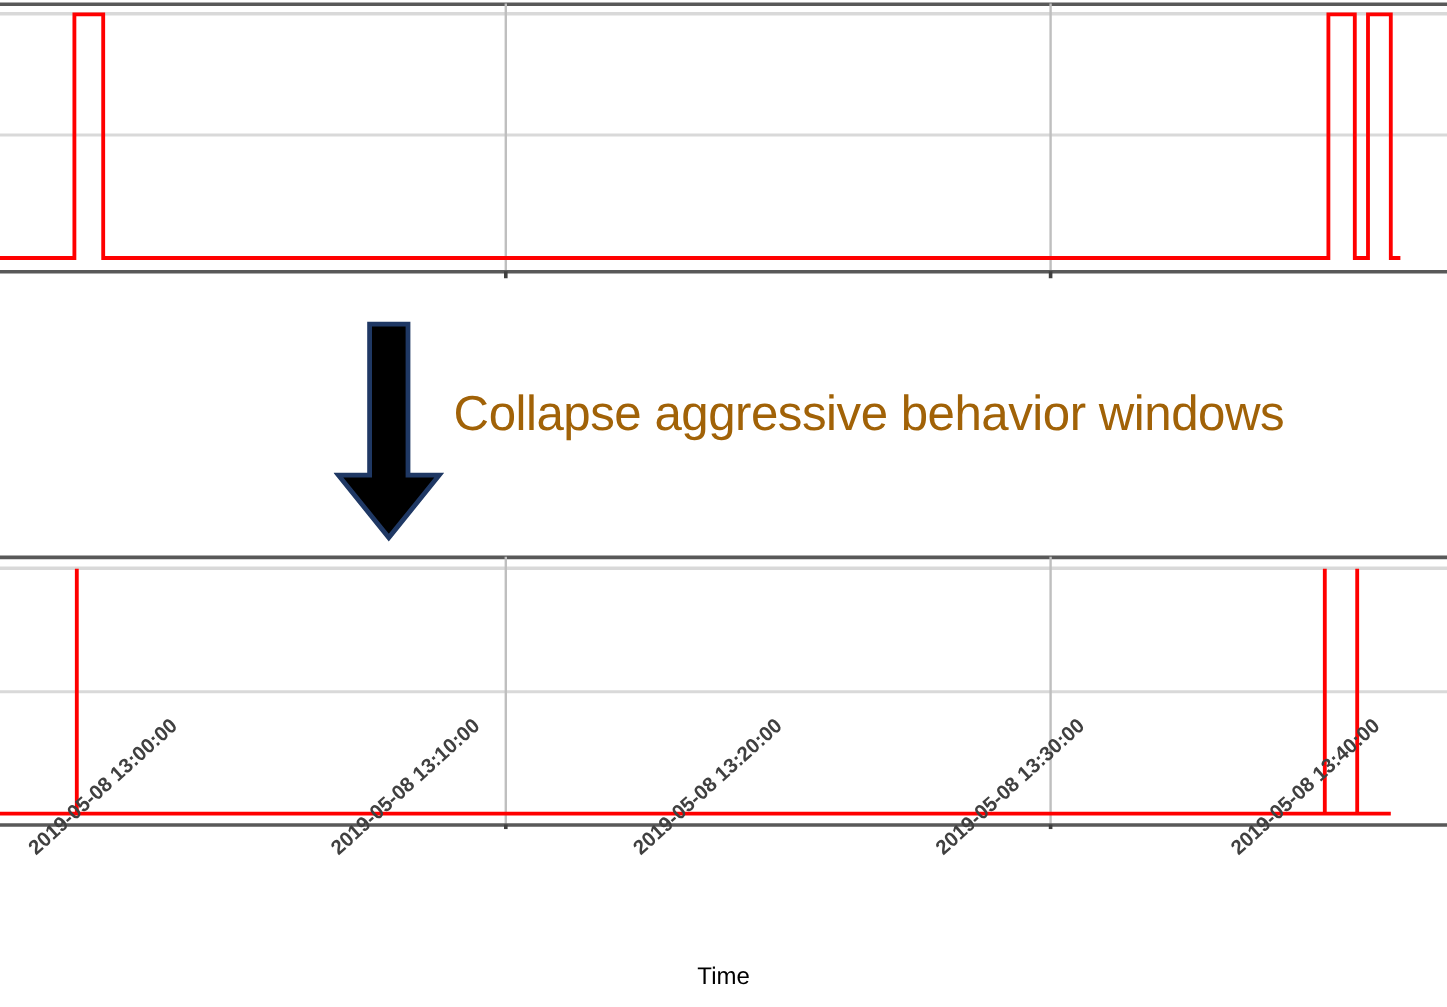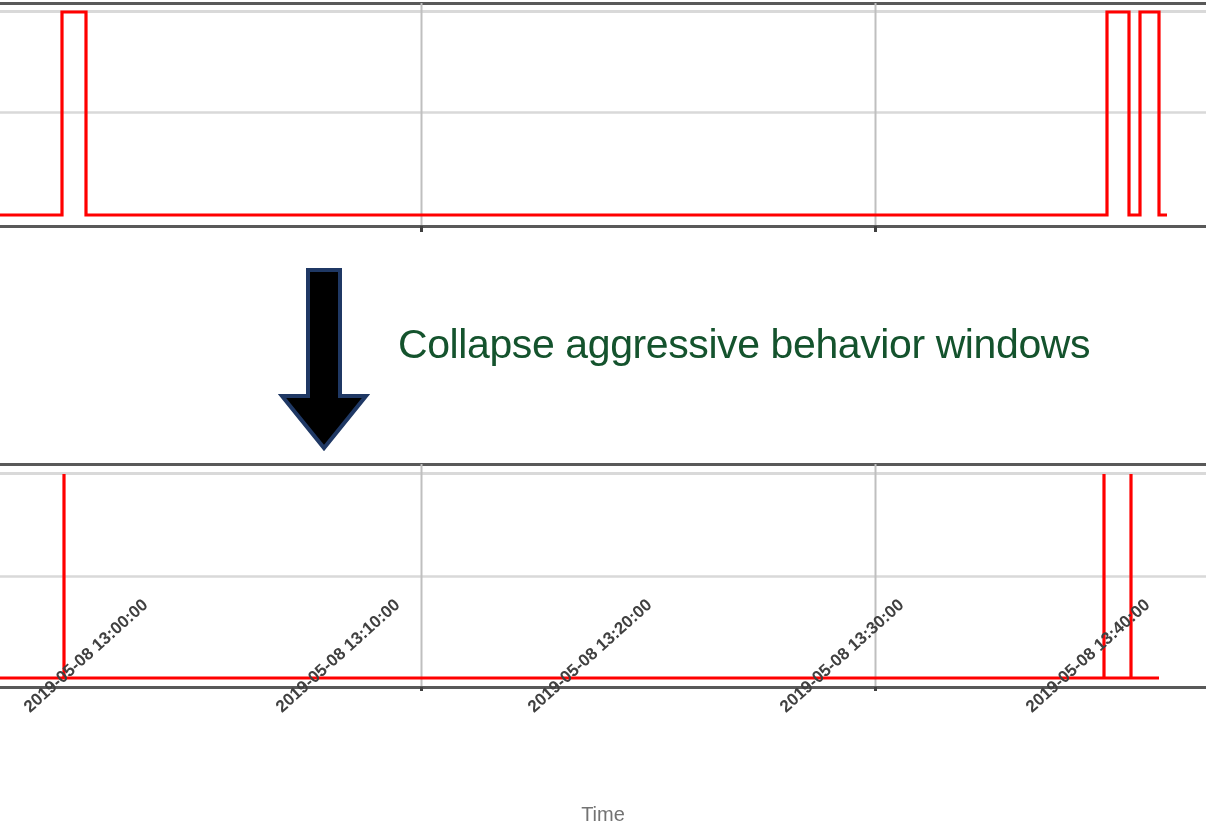--- a/index.html
+++ b/index.html
@@ -38,25 +38,25 @@
   .annotation-arrow {
     position: absolute;
     left: 278px;
     top: 268px;
     width: 92px;
     height: 184px;
   }
 
   .annotation-text {
     position: absolute;
-    left: 398px;
+    left: 378px;
     top: 316px;
     width: 700px;
     height: 56px;
-    color: #14532d;
+    color: #a16207;
     font-family: "Liberation Sans", sans-serif;
     font-size: 41px;
     font-weight: 400;
     letter-spacing: -0.4px;
     line-height: 56px;
     white-space: nowrap;
   }
 
   .axis-area {
     position: absolute;
@@ -76,21 +76,21 @@
     transform-origin: left top;
     transform: rotate(-42deg);
   }
 
   .axis-title {
     position: absolute;
     left: 0;
     top: 115px;
     width: 1206px;
     text-align: center;
-    color: #737373;
+    color: #000000;
     font-family: "Liberation Sans", sans-serif;
     font-size: 20px;
     font-weight: 400;
   }
 </style>
 </head>
 <body>
 
 <div class="figure-root">
 

